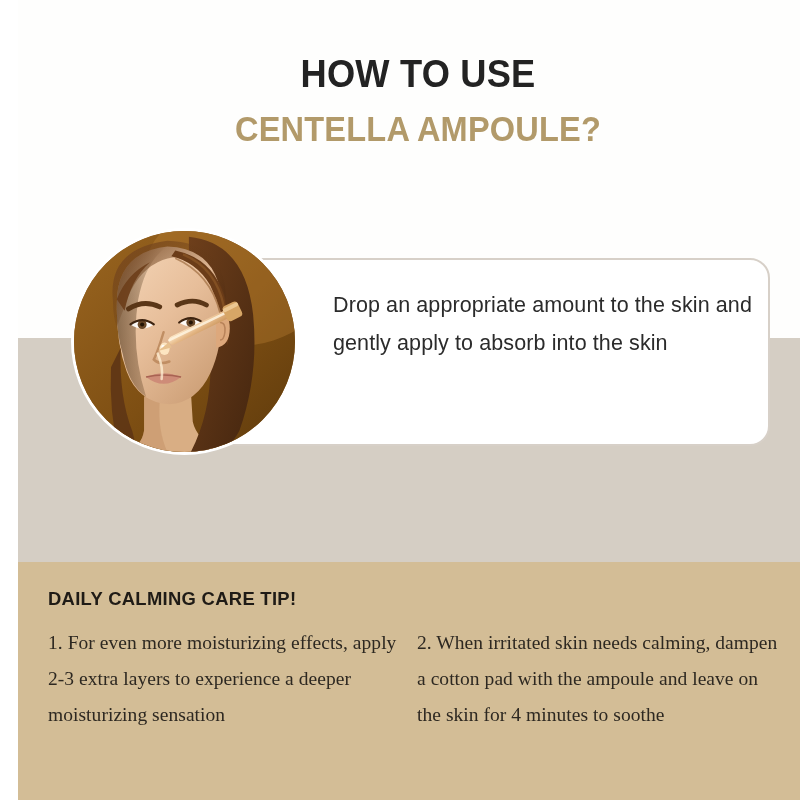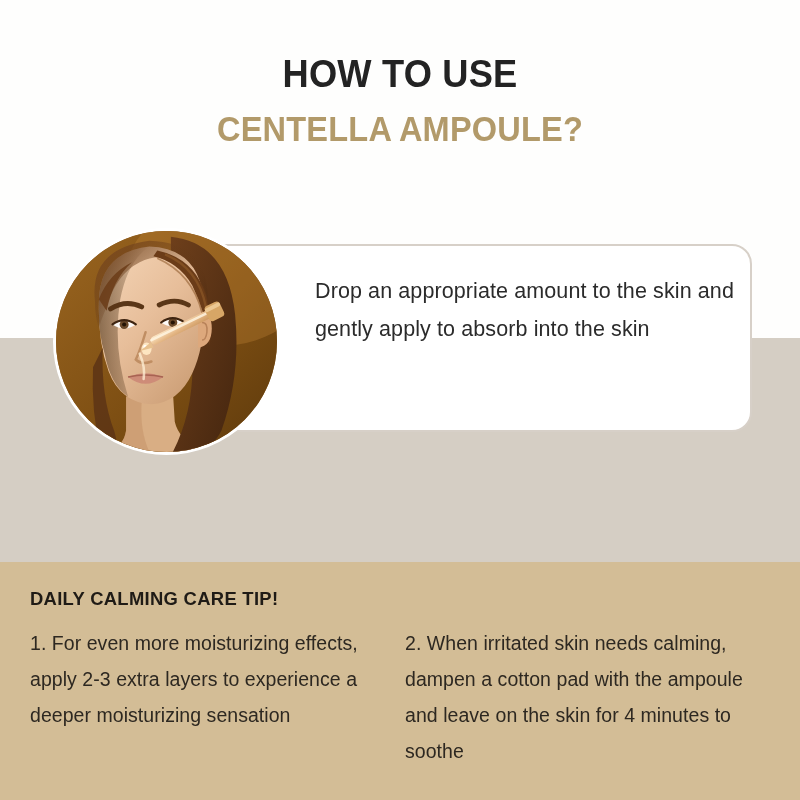--- a/index.html
+++ b/index.html
@@ -3,21 +3,21 @@
 <meta charset="utf-8">
 <style>
   * { margin:0; padding:0; box-sizing:border-box; }
   html, body { width:800px; height:800px; }
   body {
     font-family:"Liberation Sans", sans-serif;
     background:#ffffff;
     overflow:hidden;
     position:relative;
   }
-  #stage { position:absolute; inset:0; width:696px; height:800px; }
+  #stage { position:absolute; inset:0; width:696px; height:800px;margin-left:18px; }
 
   
   .band { position:absolute; left:0; width:800px; }
   .band-white { top:0;   height:338px; background:#FEFEFD; }
   .band-gray  { top:338px; height:224px; background:#D5CEC4; }
   .band-tan   { top:562px; height:238px; background:#D3BD96; }
 
   
   .heading-block {
     position:absolute; left:0; top:52px; width:800px;
@@ -39,21 +39,21 @@
     font-weight:700;
     letter-spacing:0.2px;
     color:#B29A6A;
     line-height:40px;
     transform:scaleX(0.93);
   }
 
   
   .info-card {
     position:absolute;
-    left:165px; top:244px;
+    left:165px; top:258px;
     width:587px; height:188px;
     background:#FFFFFF;
     border:2px solid #D7D0C8;
     border-radius:20px;
   }
   .info-card-text {
     position:absolute;
     left:148px; top:26px;
     width:420px;
     font-size:21.5px;
@@ -83,21 +83,22 @@
     letter-spacing:0.3px;
     color:#1F1B16;
     transform:scaleX(0.97);
     transform-origin:left center;
   }
   .tip-cols {
     position:absolute;
     left:30px; top:625px;
     width:745px;
     display:flex;
-    gap:20px;
+    gap:14px;
+    font-family:Liberation Serif, serif;
   }
   .tip-col {
     width:355px;
     font-size:19.5px;
     line-height:36px;
     color:#2D2821;
     letter-spacing:0.05px;
   }
   .tip-col.right { width:368px; }
 </style>

